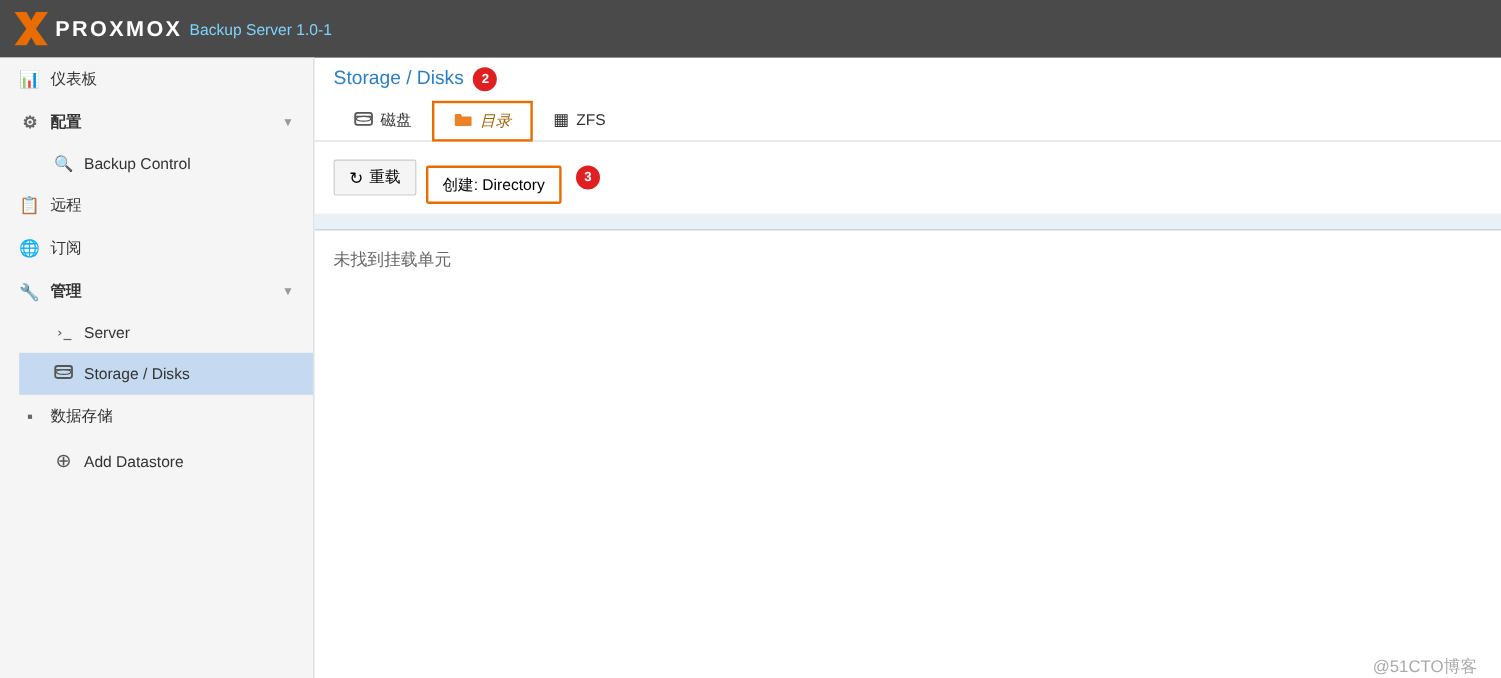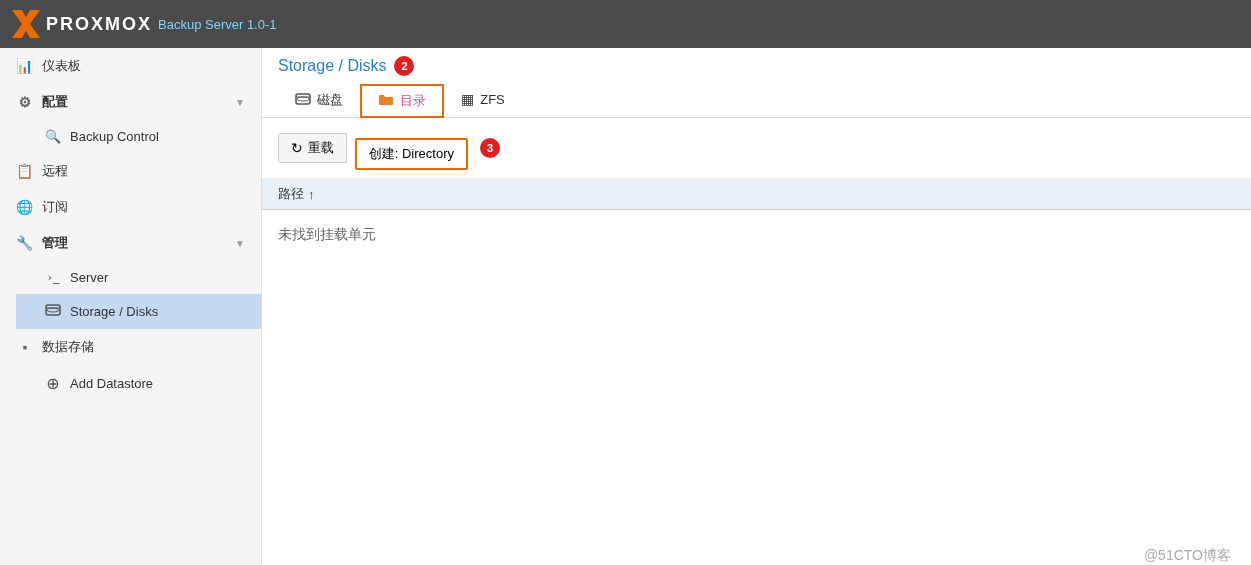--- a/index.html
+++ b/index.html
@@ -101,21 +101,22 @@
       padding: 6px 16px;
       cursor: pointer;
       font-size: 13px;
       color: #333;
       border: 1px solid transparent;
       margin-bottom: -1px;
     }
     .tab.active {
       background: #fff;
       border: 2px solid #e86c00;
-      color: #ec4899;
+      color: #a16207;
+      font-style: italic;
     }
 
     
     .toolbar {
       display: flex;
       align-items: center;
       padding: 8px 16px;
       gap: 8px;
       border-bottom: 1px solid #eee;
     }
@@ -306,24 +307,20 @@
         <span>重载</span>
       </button>
       <button class="toolbar-btn primary">
         <span>创建: Directory</span>
       </button>
       <span class="badge">3</span>
     </div>
 
     <div class="table-area">
       <div class="table-header">
-        <div class="col-path">
-          <span>路径</span>
-          <span style="cursor:pointer;">↑</span>
-        </div>
       </div>
       <div class="table-empty">
         <span>未找到挂载单元</span>
       </div>
     </div>
 
     <div class="watermark">
       <span>@51CTO博客</span>
     </div>
 

